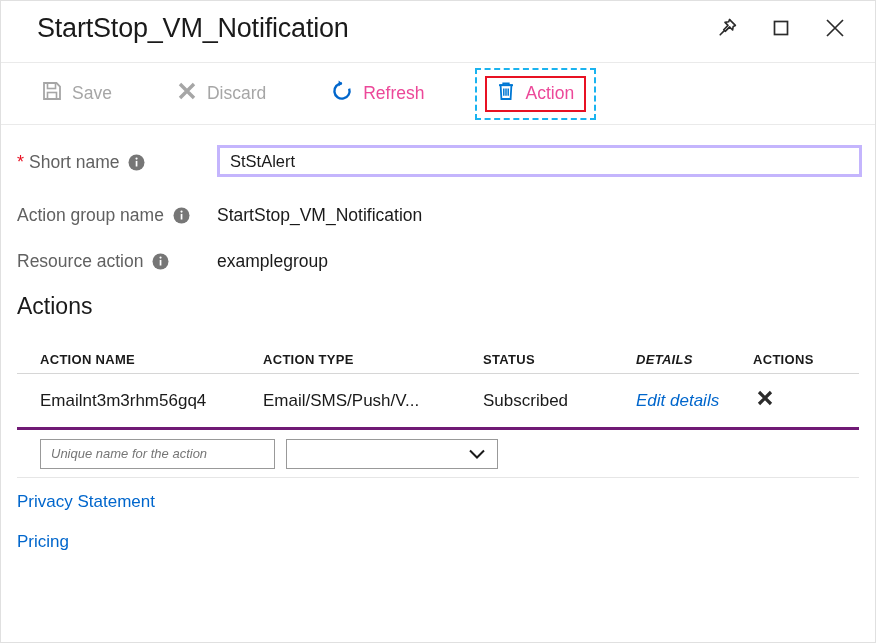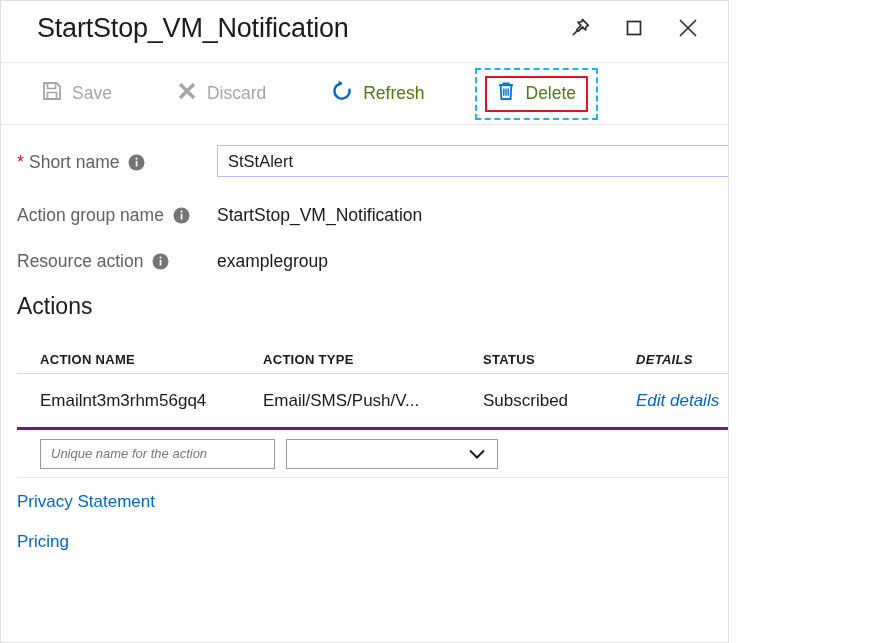--- a/index.html
+++ b/index.html
@@ -6,21 +6,21 @@
     margin: 0;
     padding: 0;
     background: #ffffff;
   }
   body {
     font-family: "Liberation Sans", sans-serif;
     -webkit-font-smoothing: antialiased;
   }
   #blade {
     position: relative;
-    width: 729px;
+    width: 876px;
     height: 643px;
     background: #ffffff;
     border: 1px solid #e0e0e0;
     box-sizing: border-box;
     overflow: hidden;
   }
 
   
   #header {
     position: relative;
@@ -73,21 +73,21 @@
   .tb-btn {
     display: flex;
     align-items: center;
     gap: 9px;
     height: 40px;
     padding: 0 12px;
     background: transparent;
     border: none;
     font-family: "Liberation Sans", sans-serif;
     font-size: 17.5px;
-    color: #4d7c0f;
+    color: #ec4899;
     white-space: nowrap;
     cursor: pointer;
   }
   .tb-btn.disabled {
     color: #a6a6a6;
     cursor: default;
   }
   .tb-sep {
     width: 16px;
   }
@@ -142,21 +142,21 @@
     color: #1a1a1a;
     white-space: nowrap;
   }
   #short-name-input {
     position: absolute;
     left: 216px;
     top: 0;
     width: 645px;
     height: 32px;
     box-sizing: border-box;
-    border: 1px solid #c4b5fd;
+    border: 3px solid #c4b5fd;
     background: #ffffff;
     font-family: "Liberation Sans", sans-serif;
     font-size: 16.5px;
     color: #1a1a1a;
     padding: 0 10px;
     outline: none;
   }
   #row-short-name { min-height: 34px; margin-bottom: 22px; }
   #row-action-group { margin-bottom: 18px; }
   #row-resource-group { margin-bottom: 18px; }
@@ -360,21 +360,21 @@
     <div id="delete-wrap">
       <button class="tb-btn" id="delete-button">
         <span>
           <svg width="22" height="22" viewBox="0 0 22 22">
             <path d="M4 5.2 H18" stroke="#0078d4" stroke-width="1.9" fill="none"></path>
             <path d="M8.2 5.2 V3.4 H13.8 V5.2" fill="none" stroke="#0078d4" stroke-width="1.7"></path>
             <path d="M5.6 5.2 H16.4 L15.6 19 H6.4 Z" fill="none" stroke="#0078d4" stroke-width="1.8"></path>
             <path d="M8.8 8.4 V15.8 M11 8.4 V15.8 M13.2 8.4 V15.8" stroke="#0078d4" stroke-width="1.5" fill="none"></path>
           </svg>
         </span>
-        <span>Delete</span>
+        <span>Action</span>
       </button>
     </div>
   </div>
 
   <div id="form">
 
     <div class="field-row" id="row-short-name">
       <span class="field-label">
         <span class="req-star">*</span>
         <span>Short name</span>

